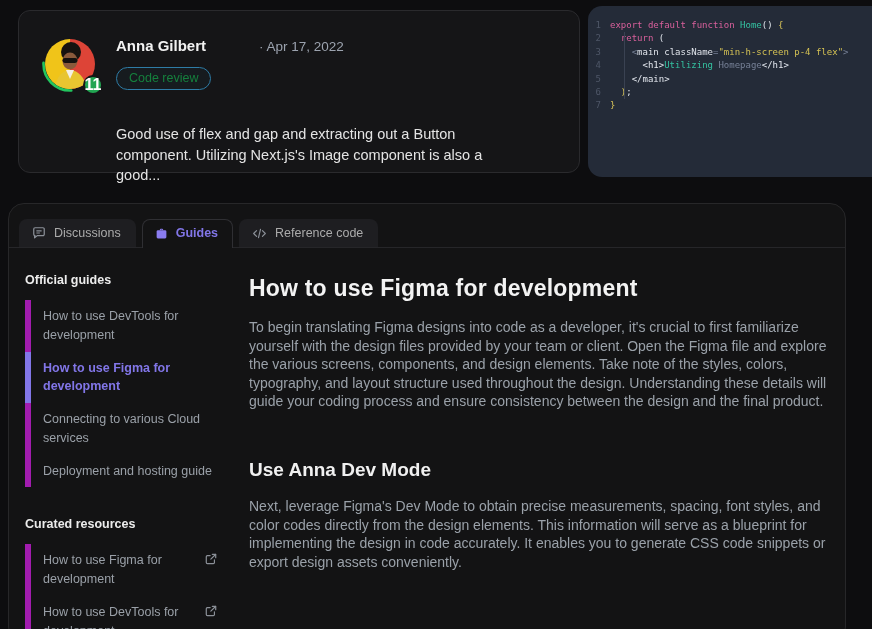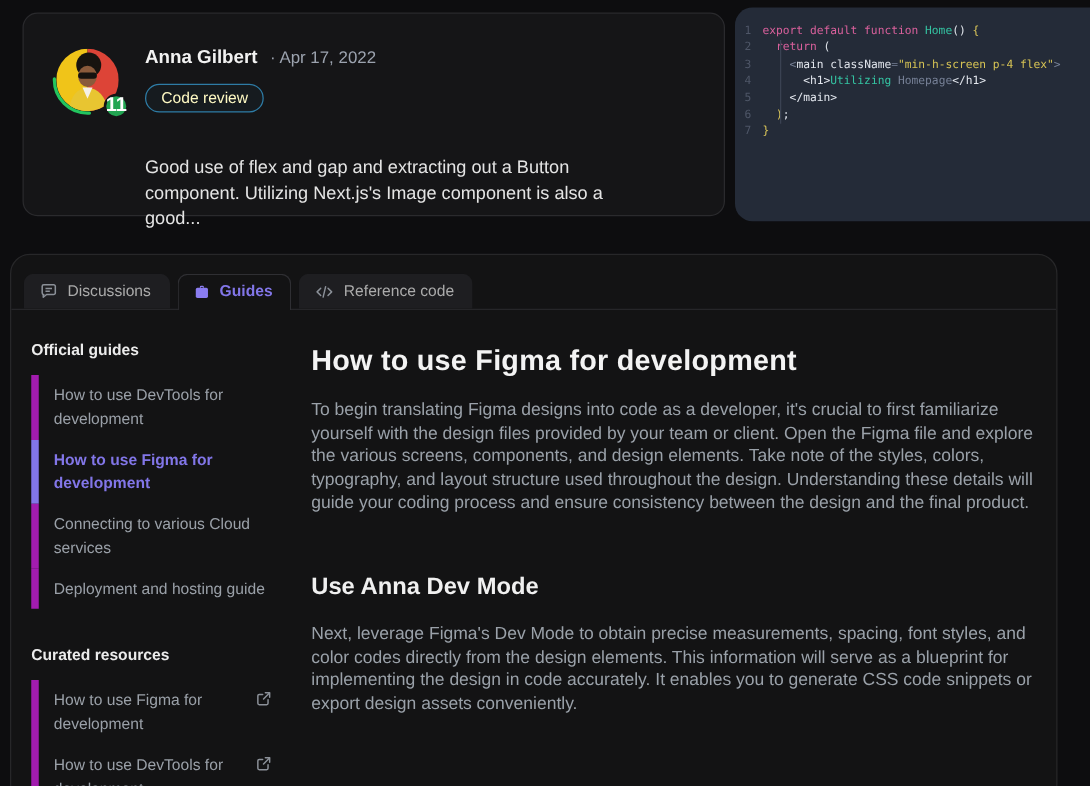--- a/index.html
+++ b/index.html
@@ -22,27 +22,27 @@
   .avatar-wrap svg { display:block; }
   .level-badge {
     position:absolute; right:-4px; bottom:-2px; width:20px; height:20px;
     background:#22a552; border:2px solid #151517; border-radius:50%;
     color:#fff; font-size:16px; font-weight:bold;
     display:flex; align-items:center; justify-content:center;
   }
   .review-content { margin-left:17px; padding-top:2px; }
   .name-row { display:flex; align-items:baseline; gap:10px; }
   .author-name { font-size:15px; font-weight:bold; color:#f2f2f2; }
-  .post-date { font-size:13.5px; color:#9ca3af; }
+  .post-date { font-size:13.5px; color:#9ca3af;margin-left:43px; }
   .meta-row { display:flex; align-items:center; gap:6px; margin-top:7px; color:#9ca3af; font-size:13.5px; }
   .meta-row .gap { width:10px; }
   .meta-icon { display:inline-flex; color:#8b9098; }
   .tag-pill {
     display:inline-flex; align-items:center; margin-top:13px;
-    border:1px solid #2e7ca6; color:#fef9c3; border-radius:999px;
+    border:1px solid #2e7ca6; color:#15803d; border-radius:999px;
     font-size:12.5px; padding:3px 12px 4px 12px; background:rgba(38,99,128,0.08);
     cursor:pointer;
   }
   .comment-text {
     margin-top:31px; margin-left:75px; font-size:14.5px; color:#e4e4e4;
     line-height:1.42; max-width:412px;
   }
 
   
   .code-editor {

